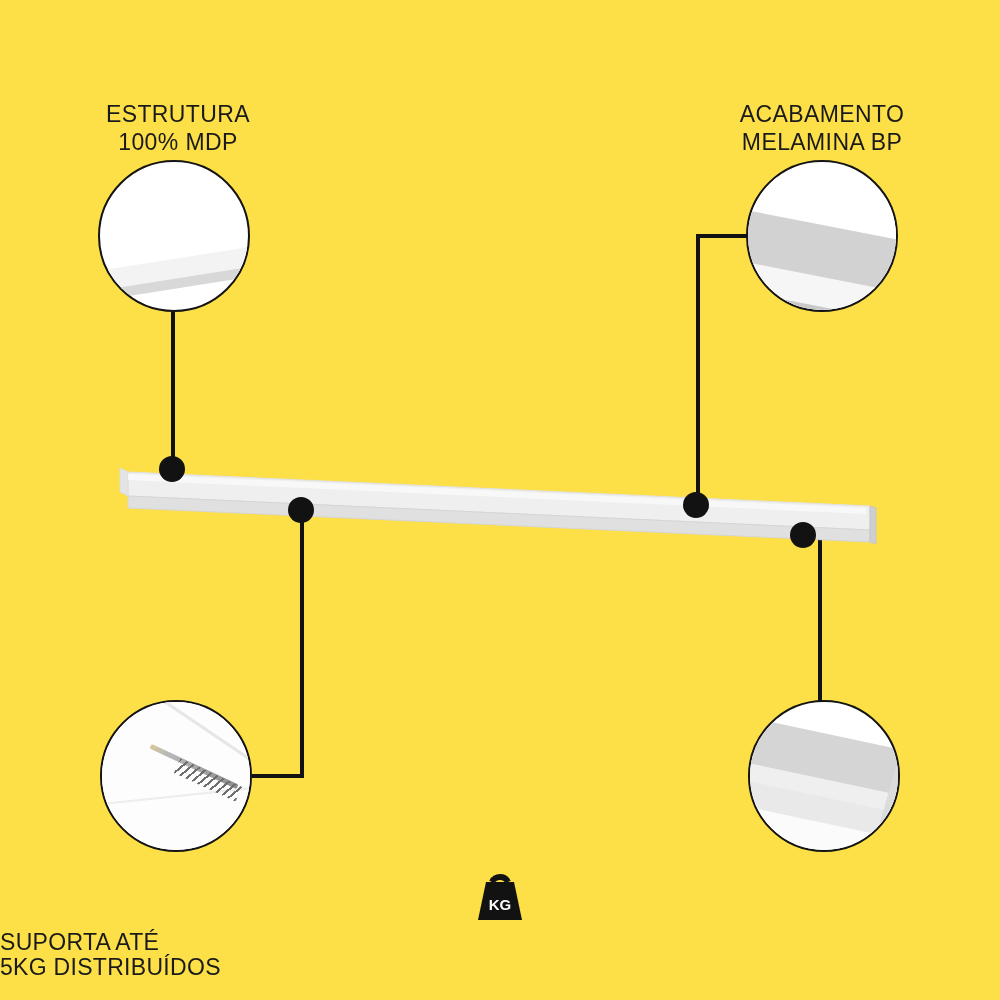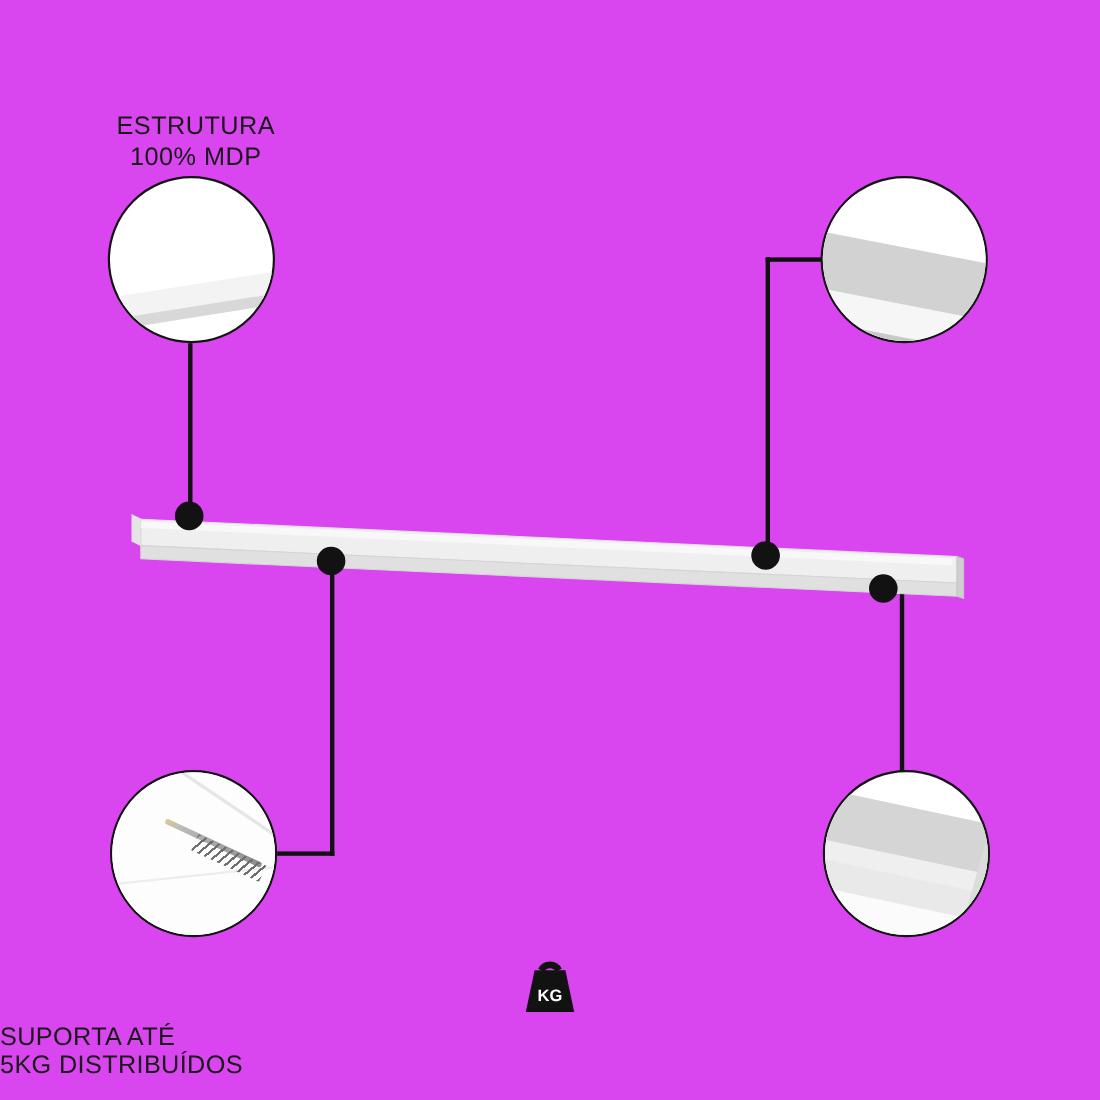--- a/index.html
+++ b/index.html
@@ -7,21 +7,21 @@
     margin: 0; padding: 0;
     width: 1000px; height: 1000px;
     background: #ffffff;
     font-family: "Liberation Sans", sans-serif;
   }
   #stage {
     position: relative;
     width: 1000px;
     height: 1000px;
     overflow: hidden;
-    background: #d946ef;
+    background: #fde047;
   }
 
   
   .label {
     position: absolute;
     text-align: center;
     color: #1a1a1a;
     font-size: 23px;
     line-height: 28px;
     letter-spacing: 0.4px;
@@ -199,20 +199,22 @@
   }
 </style>
 </head>
 <body>
 
 <div id="stage">
 
   <div class="label" style="left:48px; top:100px; width:260px;">ESTRUTURA
 100% MDP</div>
 
+  <div class="label" style="left:692px; top:100px; width:260px;">ACABAMENTO
+MELAMINA BP</div>
 
 
 
   <div class="lead" style="left:171px; top:312px; width:4px; height:160px;"></div>
 
   <div class="lead" style="left:696px; top:234px; width:54px; height:4px;"></div>
   <div class="lead" style="left:696px; top:234px; width:4px; height:272px;"></div>
 
   <div class="lead" style="left:252px; top:774px; width:52px; height:4px;"></div>
   <div class="lead" style="left:300px; top:512px; width:4px; height:266px;"></div>

